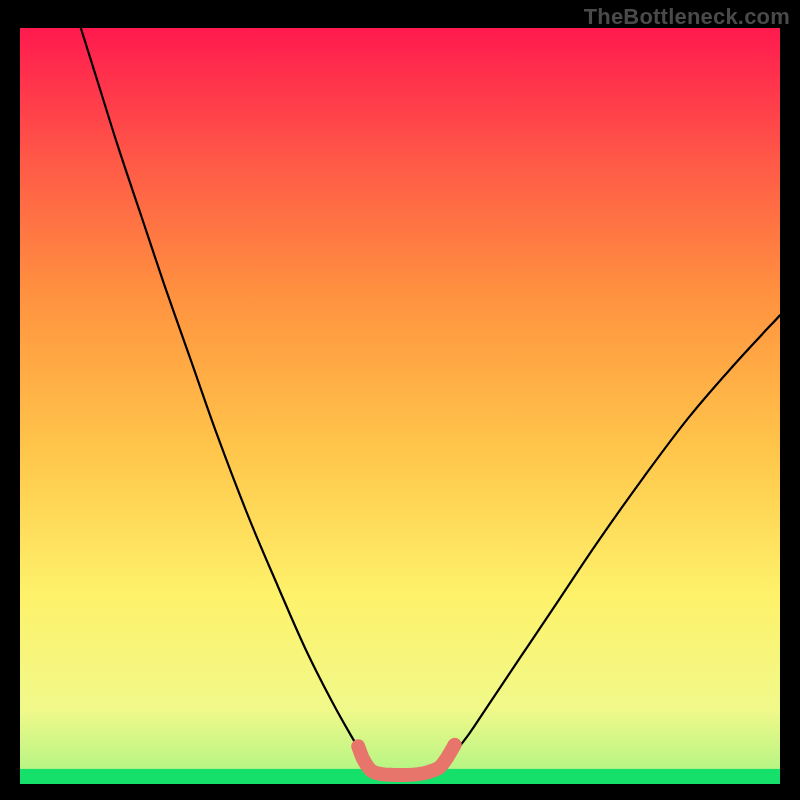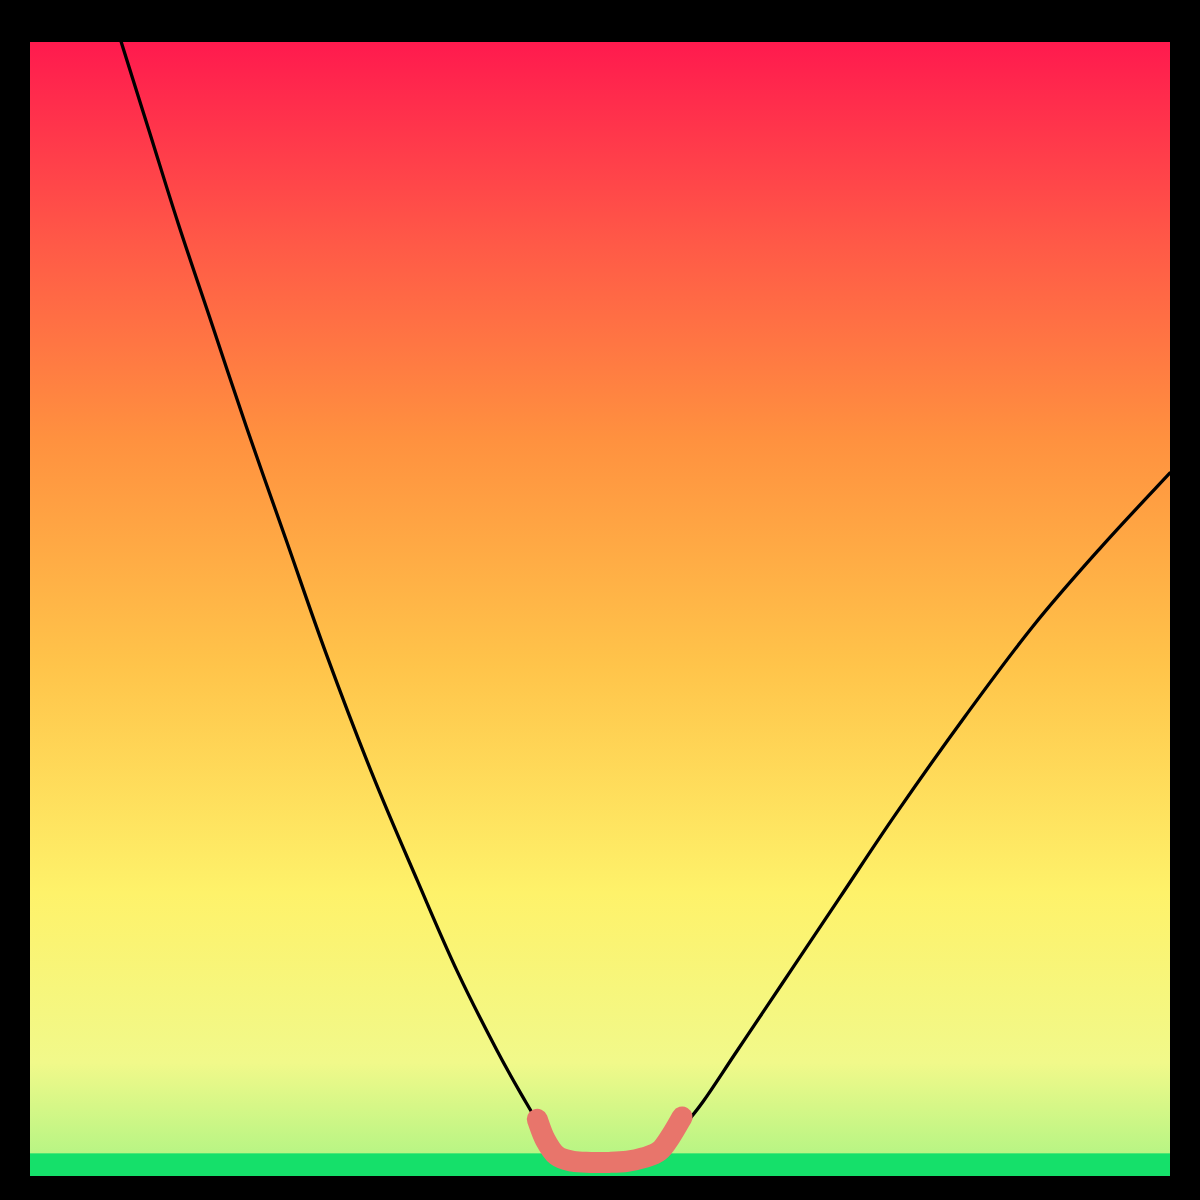--- a/index.html
+++ b/index.html
@@ -38,20 +38,21 @@
   svg.plot {
     display: block;
     width: 760px;
     height: 756px;
   }
 </style>
 </head>
 <body>
 
 <div class="frame">
+  <div class="watermark">TheBottleneck.com</div>
 
   <div class="plot-wrap">
     <svg class="plot" viewBox="0 0 760 756" preserveAspectRatio="none">
       <defs>
         <linearGradient id="bg-grad" x1="0" y1="1" x2="0" y2="0">
         <stop offset="0.0%" stop-color="#15e06a"></stop>
             <stop offset="2.0%" stop-color="#b8f584"></stop>
             <stop offset="10.0%" stop-color="#f1f98a"></stop>
             <stop offset="25.0%" stop-color="#fef26a"></stop>
             <stop offset="45.0%" stop-color="#ffc44a"></stop>

